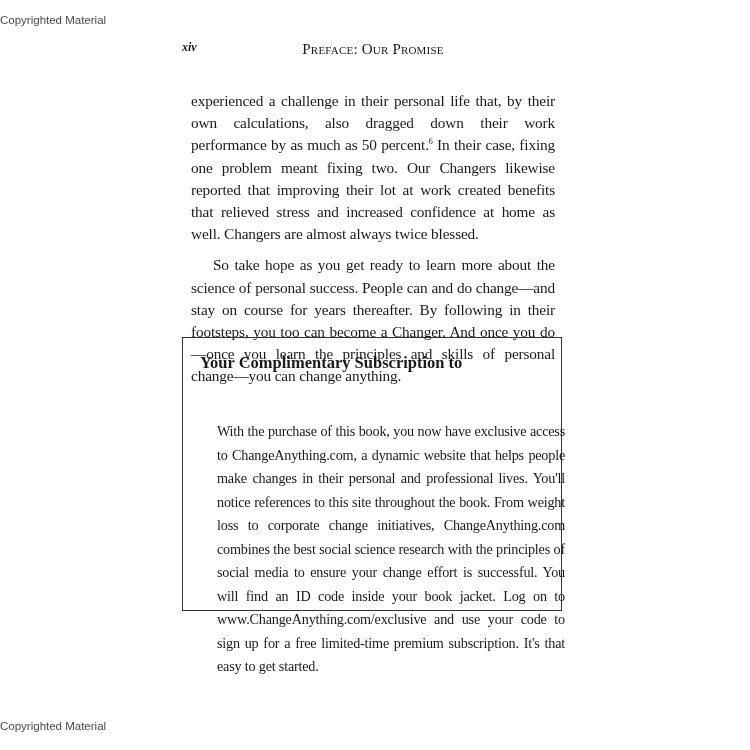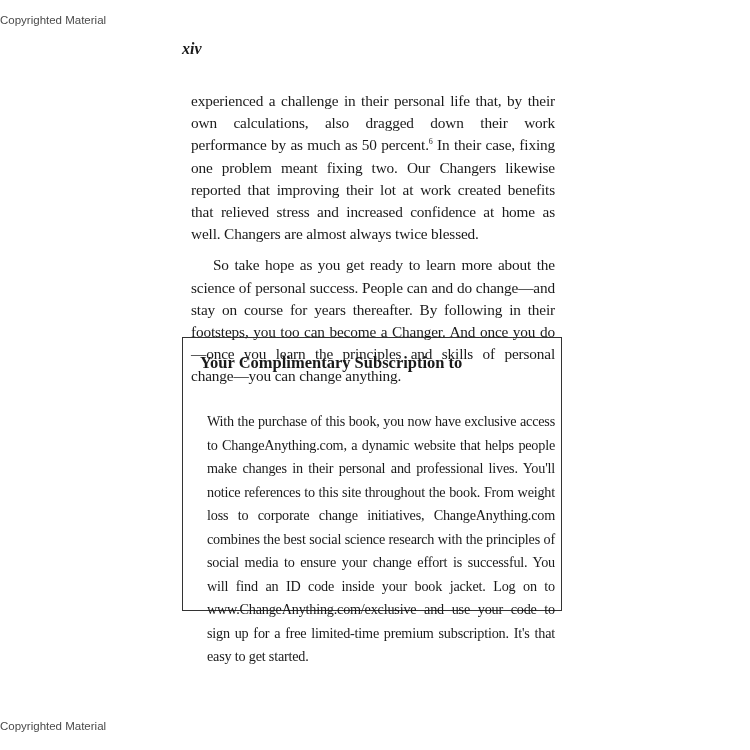--- a/index.html
+++ b/index.html
@@ -7,21 +7,21 @@
   .watermark {
     position: absolute; left: 0; width: 750px; text-align: left;
     font-family: "Liberation Sans", sans-serif; font-size: 11.5px; color: #4a4a4a;
   }
   .wm-top { top: 14px; }
   .wm-bottom { top: 720px; }
   .running-head {
     position: absolute; top: 40px; left: 182px; width: 382px; height: 20px;
     font-family: "Liberation Serif", serif;
   }
-  .folio { position: absolute; left: 0; top: 0; font-style: italic; font-weight: bold; font-size: 16px; }
+  .folio { position: absolute; left: 0; top: 0; font-style: italic; font-weight: bold; font-size: 12px; }
   .chapter-title {
     position: absolute; left: 0; width: 382px; top: 1px; text-align: center;
     font-variant: small-caps; font-size: 15px; letter-spacing: 0.2px;
   }
   .body-text {
     position: absolute; left: 182px; top: 81px; width: 382px;
     font-family: "Liberation Serif", serif; font-size: 15.3px; line-height: 22.2px;
     text-align: justify; letter-spacing: -0.15px;
   }
   .body-text p { margin: 9px; }
@@ -32,30 +32,31 @@
     border: 1.5px solid #333333; box-sizing: border-box;
     font-family: "Liberation Serif", serif;
   }
   .box-title {
     position: absolute; left: 17px; top: 14px; width: 350px;
     font-weight: bold; font-size: 16.5px; line-height: 21px;
   }
   .box-body {
     position: absolute; left: 16px; top: 64px; width: 348px;
     font-size: 14.2px; line-height: 23.5px; text-align: justify; letter-spacing: -0.2px;
-    margin: 8px;
+    margin: 18px;
   }
 </style>
 </head>
 <body>
 
 <div class="watermark wm-top">Copyrighted Material</div>
 
 <div class="running-head">
   <span class="folio">xiv</span>
+  <span class="chapter-title">Preface: Our Promise</span>
 </div>
 
 <div class="body-text">
   <p><span>experienced a challenge in their personal life that, by their own calculations, also dragged down their work performance by as much as 50 percent.</span><sup>6</sup><span> In their case, fixing one problem meant fixing two. Our Changers likewise reported that improving their lot at work created benefits that relieved stress and increased confidence at home as well. Changers are almost always twice blessed.</span></p>
   <p class="indent">So take hope as you get ready to learn more about the science of personal success. People can and do change—and stay on course for years thereafter. By following in their footsteps, you too can become a Changer. And once you do—once you learn the principles and skills of personal change—you can change anything.</p>
 </div>
 
 <div class="sidebar-box">
   <div class="box-title">
     <div>Your Complimentary Subscription to</div>

